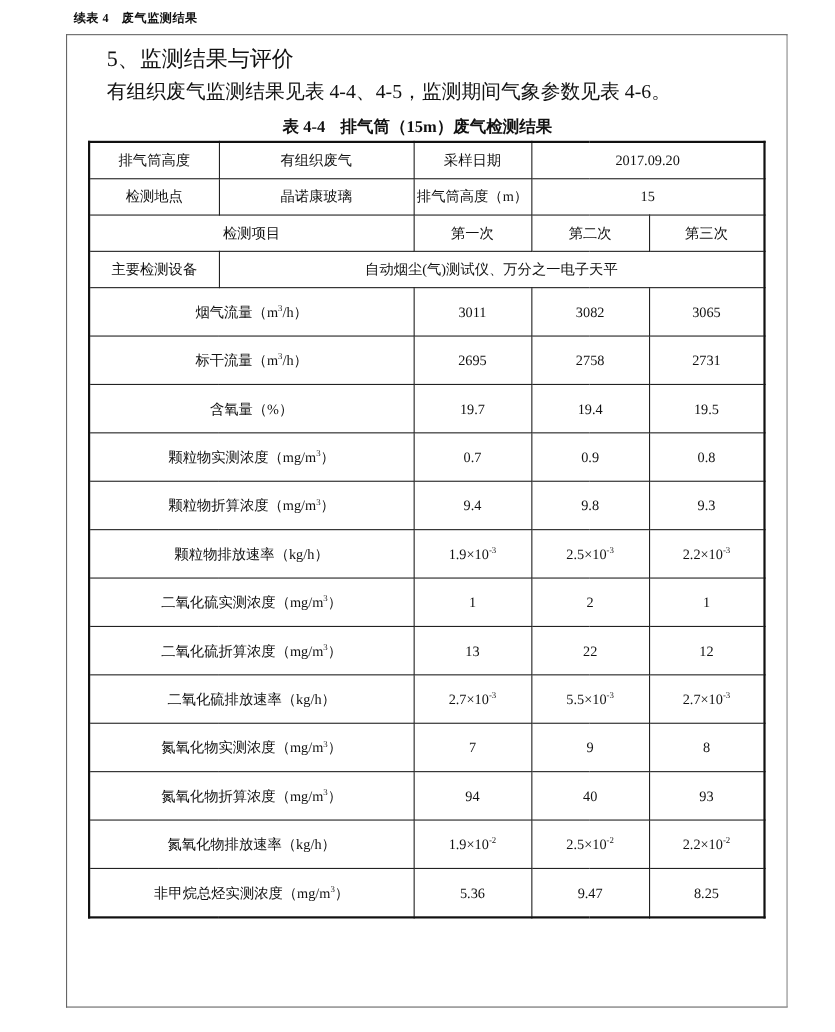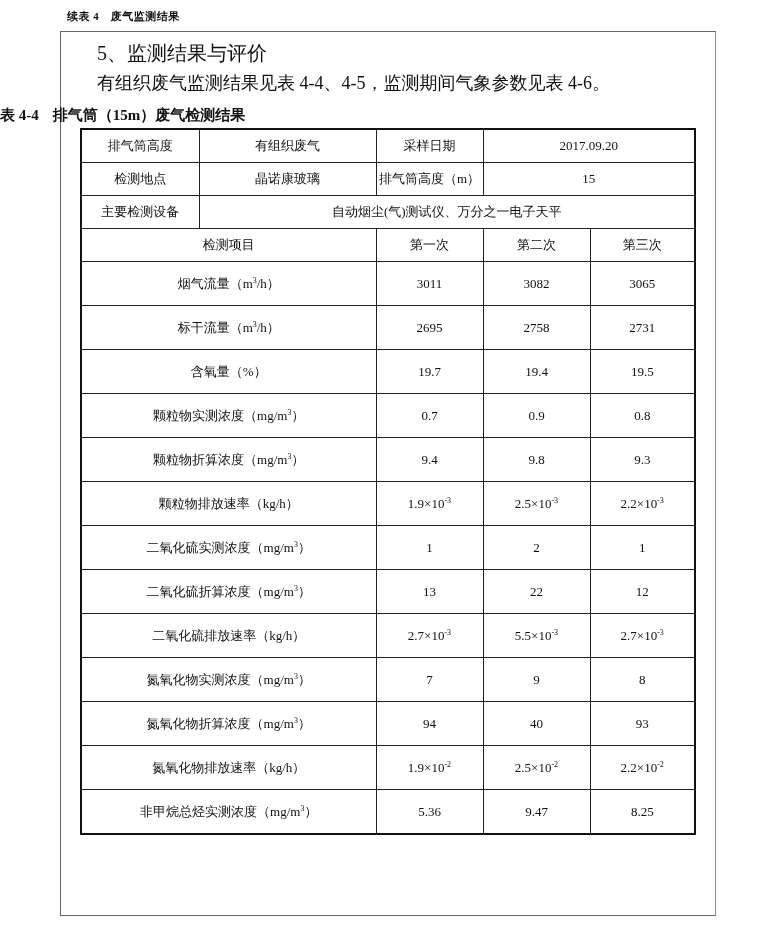--- a/index.html
+++ b/index.html
@@ -1,21 +1,21 @@
 <!DOCTYPE html>
 <html><head>
 <meta charset="utf-8">
 <style>
   html, body { margin:0; padding:0; background:#fff; }
   body { width:759px; height:938px; position:relative; font-family:"Liberation Serif","DejaVu Serif",serif; color:#111; overflow:hidden; }
   .page-heading { position:absolute; left:67px; top:9px; font-size:11px; font-weight:bold; letter-spacing:0.5px; }
   .frame { position:absolute; left:60px; top:31px; width:656px; height:885px; border:1px solid #666; border-right-color:#888; box-sizing:border-box; }
   .sec-title { position:absolute; left:97px; top:40px; font-size:20px; }
   .para { position:absolute; left:97px; top:71px; font-size:18px; }
-  .caption { position:absolute; left:0; width:759px; top:106px; text-align:left; font-size:15px; font-weight:bold; }
+  .caption { position:absolute; left:0; width:759px; top:106px; text-align:center; font-size:15px; font-weight:bold; }
   .caption span { margin-left:14px; }
   table { position:absolute; left:80px; top:128px; width:614px; border-collapse:collapse; border:2px solid #111; table-layout:fixed; }
   td { border:1px solid #222; text-align:center; font-size:13px; padding:0; height:32px; }
   tr.data td { height:43px; }
   sup { font-size:8px; vertical-align:super; line-height:0; }
 </style>
 </head>
 <body>
 
 <div class="page-heading">续表 4　废气监测结果</div>
@@ -40,28 +40,28 @@
     <td>采样日期</td>
     <td colspan="3">2017.09.20</td>
   </tr>
   <tr>
     <td>检测地点</td>
     <td>晶诺康玻璃</td>
     <td>排气筒高度（m）</td>
     <td colspan="3">15</td>
   </tr>
   <tr>
-    <td>主要检测设备</td>
-    <td colspan="5">自动烟尘(气)测试仪、万分之一电子天平</td>
-  </tr>
-  <tr>
     <td colspan="2">检测项目</td>
     <td>第一次</td>
     <td colspan="2">第二次</td>
     <td>第三次</td>
+  </tr>
+  <tr>
+    <td>主要检测设备</td>
+    <td colspan="5">自动烟尘(气)测试仪、万分之一电子天平</td>
   </tr>
   </tbody>
     <tbody id="rows">
       <tr class="data">
         <td colspan="2"><span>烟气流量（m</span><sup>3</sup><span>/h）</span></td>
         <td><span>3011</span><sup></sup></td>
         <td colspan="2"><span>3082</span><sup></sup></td>
         <td><span>3065</span><sup></sup></td>
       </tr>
       <tr class="data">

